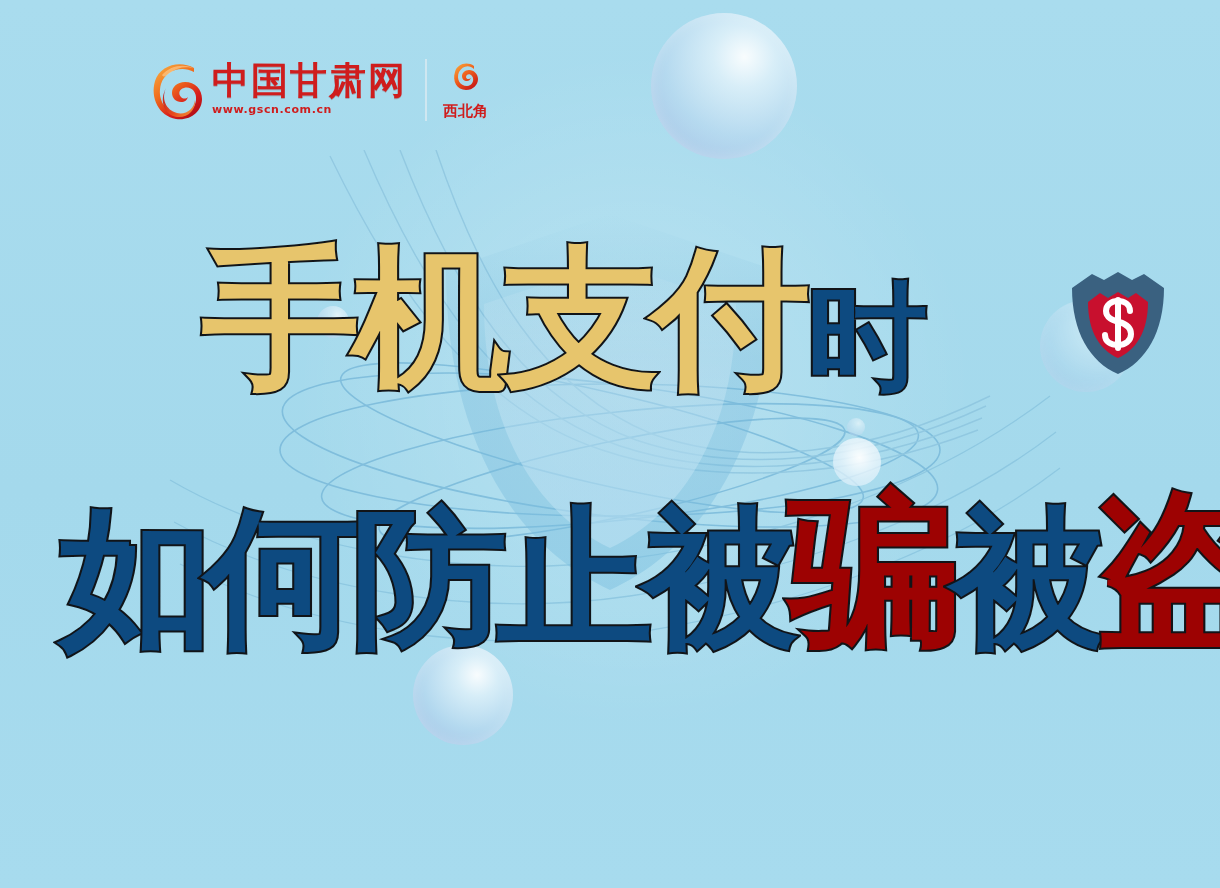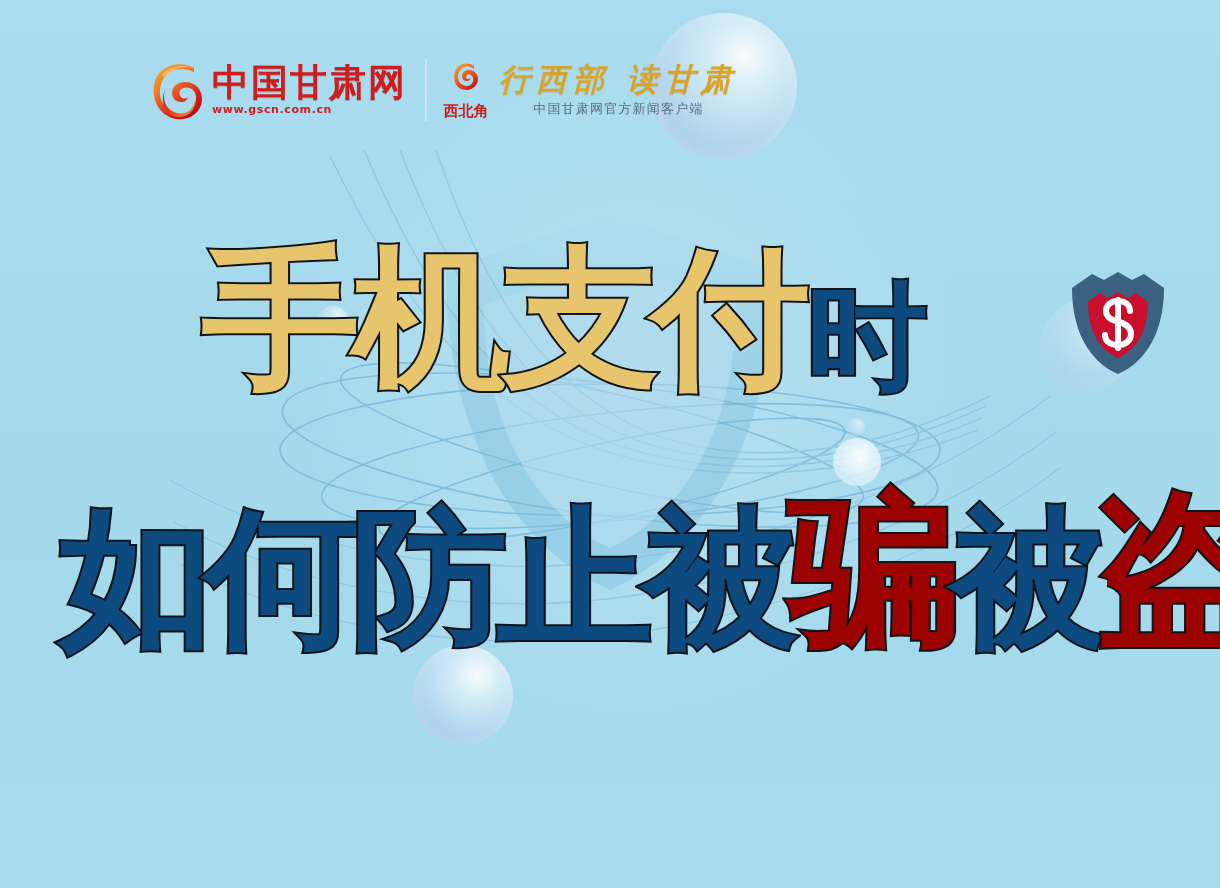--- a/index.html
+++ b/index.html
@@ -43,37 +43,37 @@
   #orbit-svg { left:150px; top:150px; width:920px; height:560px; opacity:.85; }
   #shield-bg-svg { left:430px; top:200px; width:360px; height:400px; }
 
   
   #header { position:absolute; left:150px; top:48px; height:84px; display:flex; align-items:center; }
 
   #logo-mark { width:56px; height:64px; margin-right:6px; flex:0 0 auto; }
 
   #logo-cn-block { display:flex; flex-direction:column; justify-content:center; }
   #logo-cn-title {
-    font-family:Liberation Serif, serif;
+    font-family:Liberation Mono, monospace;
     font-size:37px; font-weight:700; color:#cf1d1d;
     letter-spacing:2px; line-height:1.05;
     text-shadow:0 1px 0 rgba(120,0,0,.25);
   }
   #logo-cn-url {
     font-family:"DejaVu Sans","Liberation Sans",sans-serif;
     font-size:11px; font-weight:700; color:#cf1d1d;
     letter-spacing:.6px; margin-top:1px;
   }
 
   #logo-divider { width:2px; height:62px; background:#cfe7f1; margin:0 16px 0 18px; }
 
   #logo-app-mark { width:46px; height:62px; flex:0 0 auto; margin-right:10px; position:relative; }
   #logo-app-mark .app-dot { position:absolute; left:9px; top:2px; width:28px; height:30px; }
   #logo-app-mark .app-word {
-    position:absolute; left:0; bottom:0; width:46px; text-align:center;
+    position:absolute; left:0; bottom:0; width:46px; 
     font-family:"DejaVu Serif","Liberation Serif",serif;
     font-size:15px; font-weight:700; color:#cf1d1d; letter-spacing:0px;
   }
 
   #logo-slogan-block { display:flex; flex-direction:column; }
   #logo-slogan {
     font-family:"DejaVu Serif","Liberation Serif",serif;
     font-size:31px; font-weight:700; color:#d9a42c;
     letter-spacing:6px; font-style:italic; line-height:1.1;
     text-shadow:0 1px 1px rgba(160,110,10,.25);
@@ -204,24 +204,20 @@
             <stop offset="0%" stop-color="#f9a63a"></stop>
             <stop offset="45%" stop-color="#ef5f1d"></stop>
             <stop offset="100%" stop-color="#c20f16"></stop>
           </linearGradient>
         </defs>
         <path d="M22 5 C15 0 5 3 3 11 C0 20 5 29 14 29 C21 29 26 24 26 18 C26 13 22 9 17 9 C13 9 10 12 10 15 C10 18 12 20 15 20 C17 20 18 19 19 17 C17 19 14 18 14 16 C14 13 18 12 20 15 C23 19 20 25 15 25 C8 25 4 18 7 11 C10 5 17 3 22 8 Z" fill="url(#appGrad)"></path>
       </svg>
       <div class="app-word">西北角</div>
     </div>
 
-    <div id="logo-slogan-block">
-      <div id="logo-slogan">行西部 读甘肃</div>
-      <div id="logo-subtitle">中国甘肃网官方新闻客户端</div>
-    </div>
   </div>
 
   <div id="title-wrap">
 
     <div class="title-line" id="title-line-1">
       <span class="ch gold">手</span>
       <span class="ch gold">机</span>
       <span class="ch gold">支</span>
       <span class="ch gold">付</span>
       <span class="ch navy">时</span>

